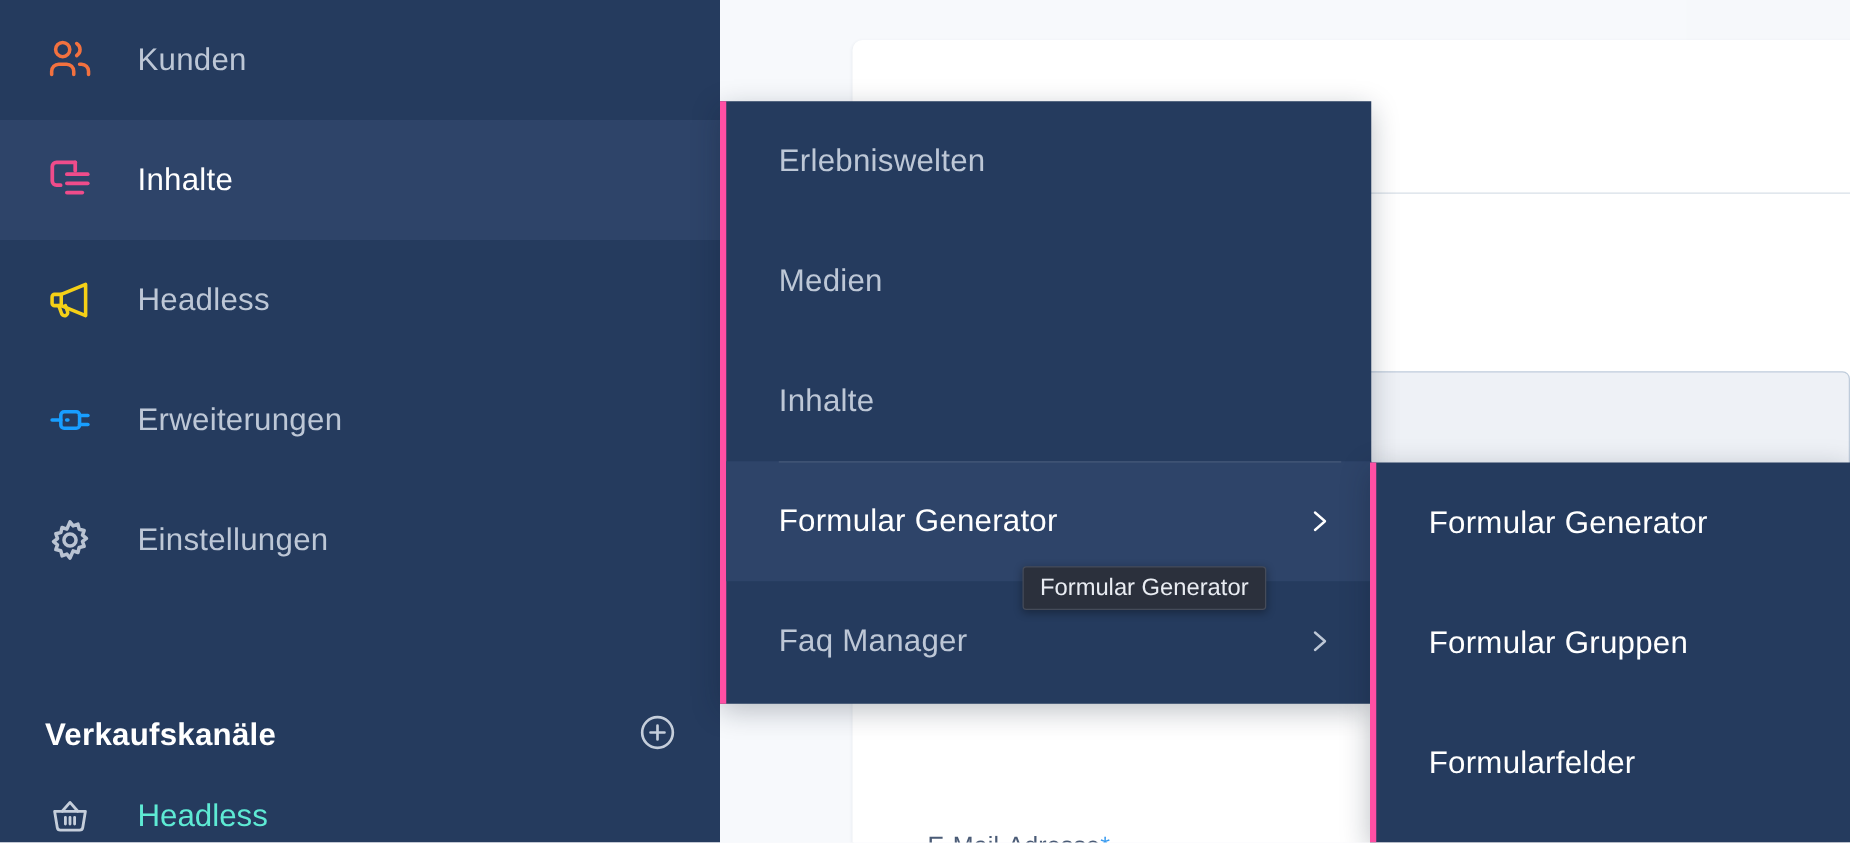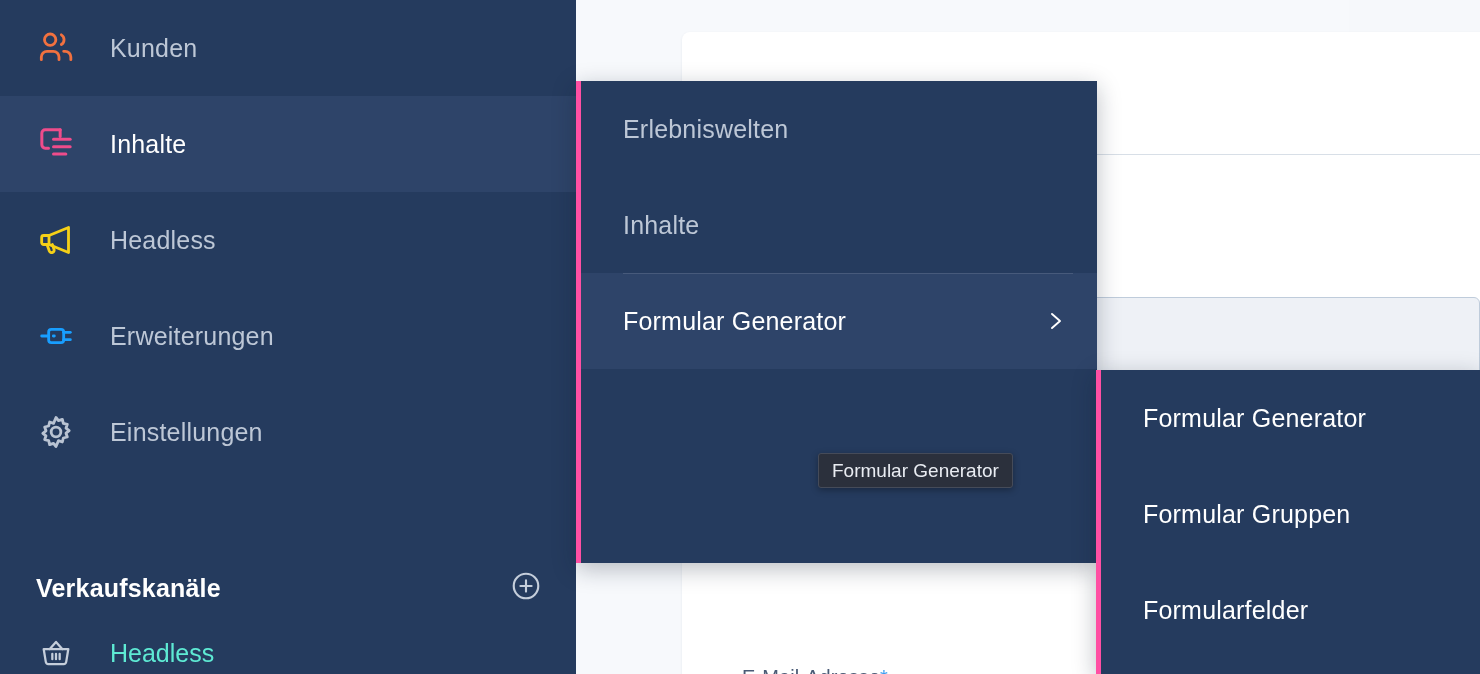--- a/index.html
+++ b/index.html
@@ -264,34 +264,45 @@
       <span class="channel-label">Headless</span>
     </div>
   </nav>
 
   <div class="flyout">
 
     <div class="fly-item">
       <span class="fly-label">Erlebniswelten</span>
     </div>
 
+    <div class="fly-item">
+      <span class="fly-label">Medien</span>
+    </div>
 
     <div class="fly-item">
       <span class="fly-label">Inhalte</span>
     </div>
 
     <div class="fly-item active divided">
       <span class="fly-label">Formular Generator</span>
       <span class="chev">
         <svg width="14" height="24" viewBox="0 0 14 24" fill="none" stroke="#ffffff" stroke-width="1.9" stroke-linecap="round" stroke-linejoin="round">
           <path d="M3 5l8 7-8 7"></path>
         </svg>
       </span>
     </div>
 
+    <div class="fly-item">
+      <span class="fly-label">Faq Manager</span>
+      <span class="chev">
+        <svg width="14" height="24" viewBox="0 0 14 24" fill="none" stroke="#bdc7d6" stroke-width="1.9" stroke-linecap="round" stroke-linejoin="round">
+          <path d="M3 5l8 7-8 7"></path>
+        </svg>
+      </span>
+    </div>
   </div>
 
   <div class="tooltip">
     <span class="tooltip-text">Formular Generator</span>
   </div>
 
   <div class="flyout2">
     <div class="fly2-item">
       <span class="fly2-label">Formular Generator</span>
     </div>

